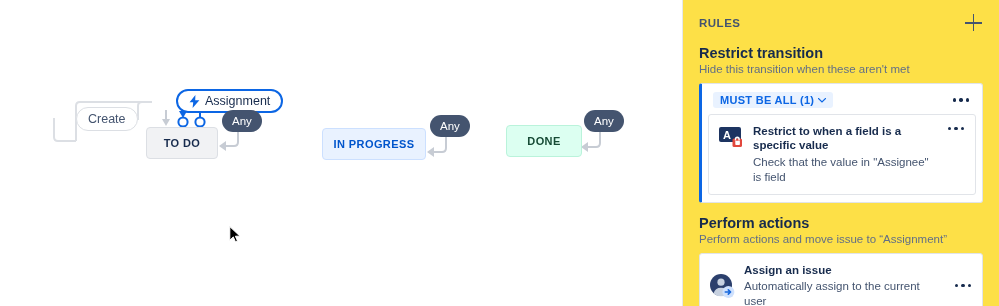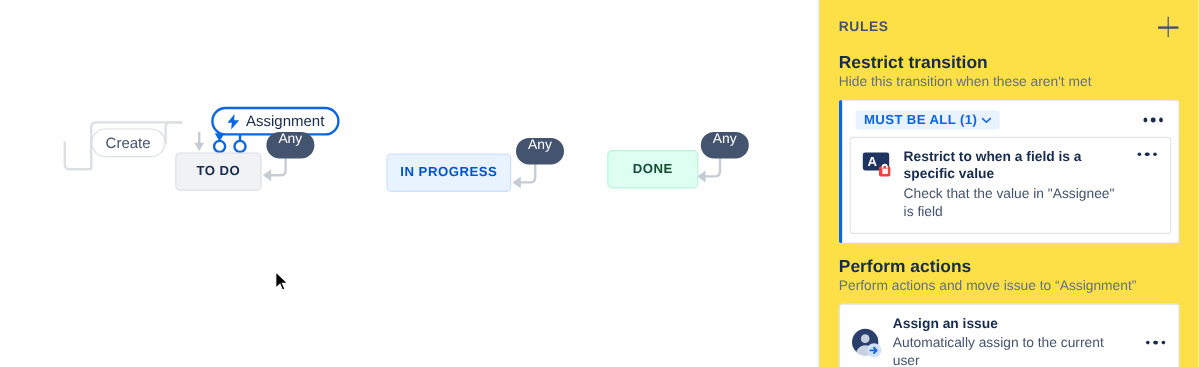--- a/index.html
+++ b/index.html
@@ -59,21 +59,21 @@
     border-radius: 4px;
     font-size: 11px; font-weight: bold; letter-spacing: .4px;
   }
   .status-todo { background: #F1F2F4; border: 1px solid #DCDFE4; color: #172B4D; }
   .status-inprogress { background: #E9F2FF; border: 1px solid #CCE0FF; color: #0055CC; }
   .status-done { background: #DCFFF1; border: 1px solid #BAF3DB; color: #164B35; }
 
   
   .any-badge {
     position: absolute;
-    display: flex; align-items: flex-start; justify-content: center;
+    display: flex; align-items: center; justify-content: center;
     height: 22px; padding: 0 10px;
     border-radius: 11px;
     background: #44546F; color: #ffffff;
     font-size: 11.5px; font-weight: normal;
   }
 
   
   .cursor { position: absolute; width: 12px; height: 18px; pointer-events: none; }
 
   

